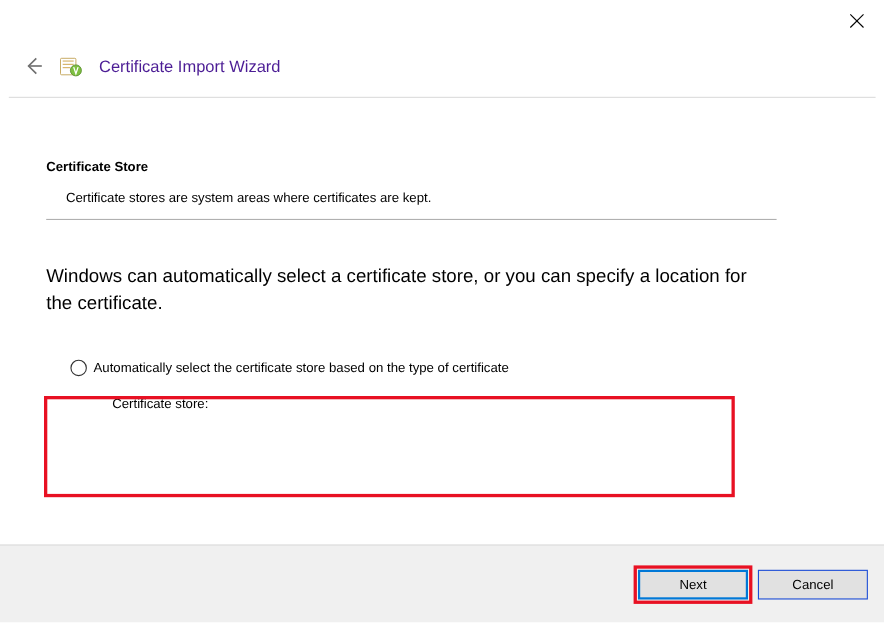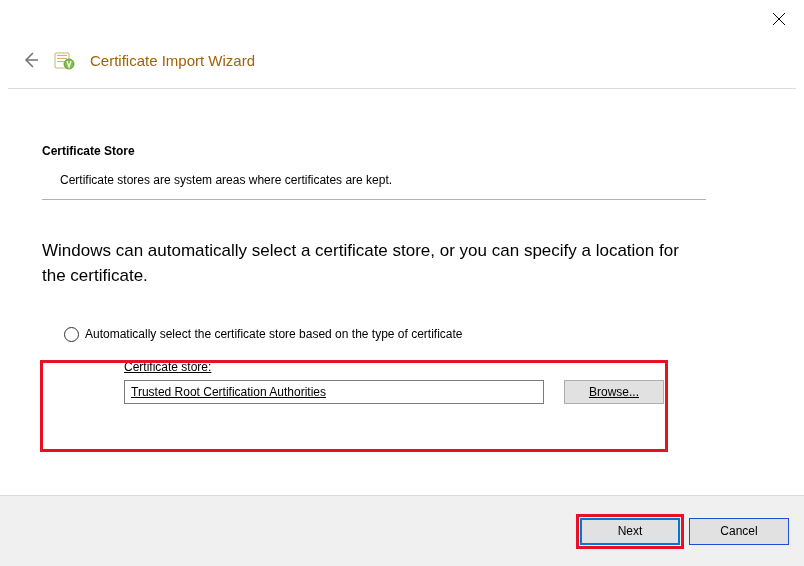--- a/index.html
+++ b/index.html
@@ -44,21 +44,21 @@
     .back-arrow svg { width: 18px; height: 18px; }
     .wizard-icon {
       width: 22px;
       height: 20px;
       display: flex;
       align-items: center;
       justify-content: center;
     }
     .wizard-title {
       font-size: 15px;
-      color: #a16207;
+      color: #4c1d95;
       font-weight: 400;
     }
     .hr-top {
       height: 1px;
       background: #dcdcdc;
       margin: 0 8px;
     }
     .content {
       padding: 55px 98px 0 42px;
     }
@@ -116,23 +116,22 @@
     .highlight-box {
       position: absolute;
       border: 3px solid #e81123;
       top: 33px;
       left: -2px;
       width: 628px;
       height: 92px;
       pointer-events: none;
     }
     .store-section {
-      margin-left: 82px;
+      margin-left: 60px;
       margin-top: 4px;
-      text-decoration: underline;
     }
     .store-label {
       font-size: 12px;
       margin-bottom: 6px;
     }
     .store-row {
       display: flex;
       gap: 20px;
       align-items: flex-start;
     }
@@ -235,24 +234,20 @@
     <div class="option-row">
       <div class="radio"></div>
       <div class="option-label">Automatically select the certificate store based on the type of certificate</div>
     </div>
 
     <div class="highlight-box"></div>
 
 
     <div class="store-section">
       <div class="store-label">Certificate store:</div>
-      <div class="store-row">
-        <input type="text" class="store-input" readonly="" value="Trusted Root Certification Authorities" style="">
-        <button class="browse-btn">Browse...</button>
-      </div>
     </div>
   </div>
 </div>
 
 <div class="footer">
   <div class="next-highlight">
     <button class="footer-btn next-btn">Next</button>
   </div>
   <button class="footer-btn">Cancel</button>
 </div>

